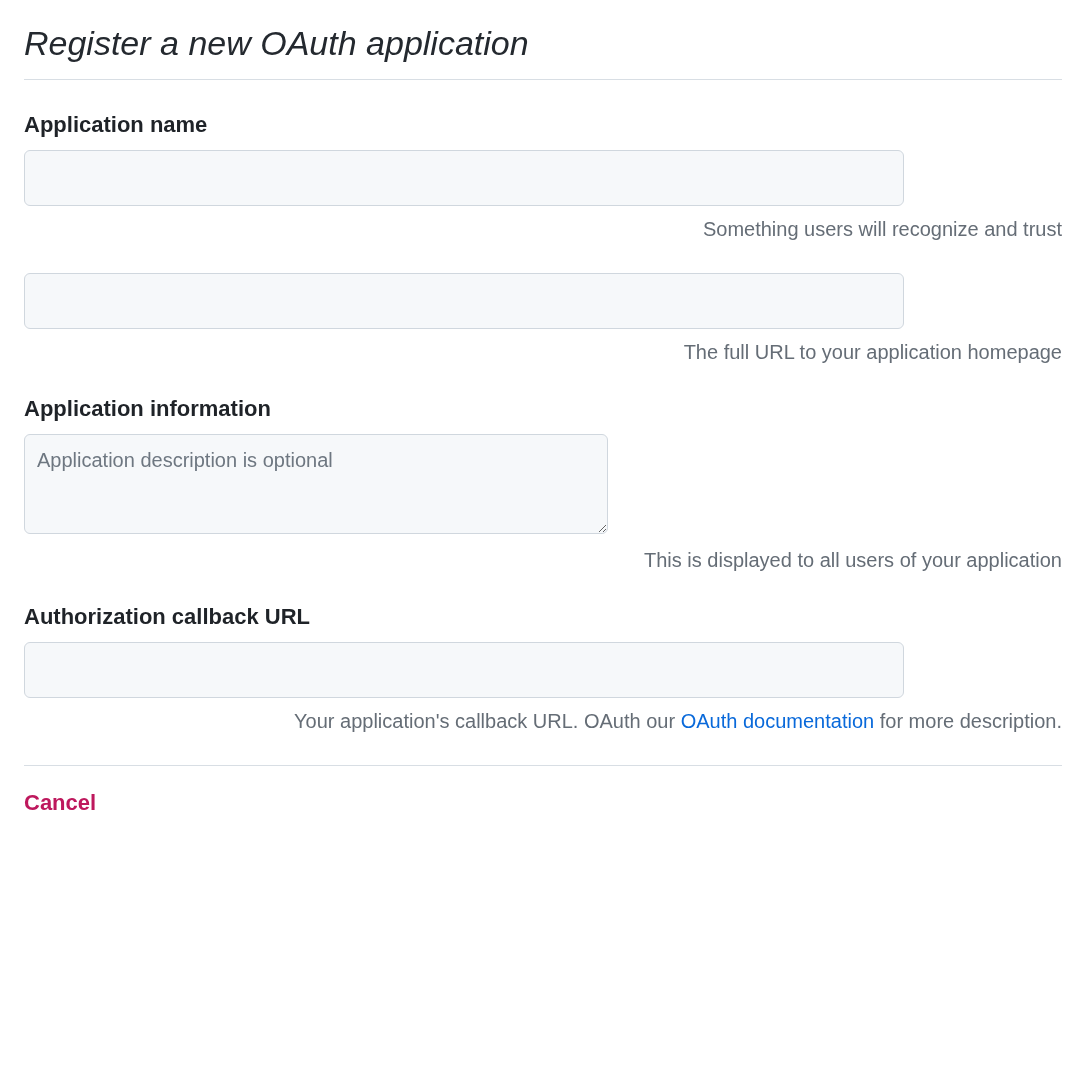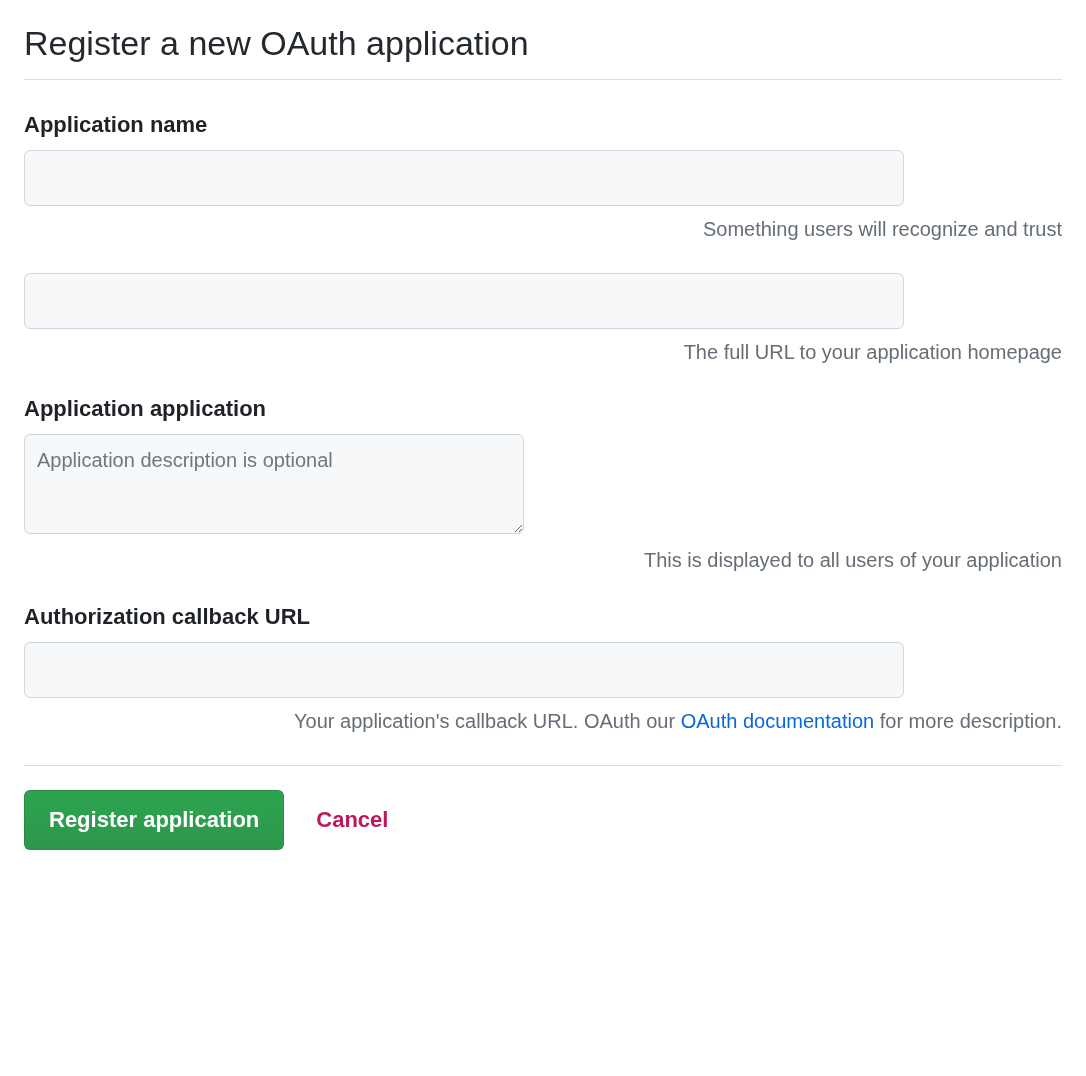--- a/index.html
+++ b/index.html
@@ -15,20 +15,21 @@
       font-size: 14px;
       width: 1086px;
     }
     .page-title {
       font-size: 34px;
       font-weight: 400;
       color: #24292f;
       padding-bottom: 16px;
       border-bottom: 1px solid #d8dee4;
       margin-bottom: 32px;
+      font-style: italic;
     }
     .form-group {
       margin-bottom: 32px;
     }
     .form-label {
       display: block;
       font-size: 22px;
       font-weight: 600;
       color: #1f2328;
       margin-bottom: 12px;
@@ -40,21 +41,21 @@
       font-size: 20px;
       line-height: 22px;
       color: #24292f;
       background-color: #f6f8fa;
       border: 1px solid #d0d7de;
       border-radius: 6px;
       outline: none;
       font-family: inherit;
     }
     textarea.form-control {
-      width: 500px;
+      width: 584px;
       height: 100px;
       resize: both;
       padding: 14px 12px;
     }
     textarea.form-control::placeholder {
       color: #6e7781;
     }
     .note {
       margin-top: 12px;
       font-size: 20px;
@@ -108,29 +109,28 @@
   <input type="text" class="form-control" value="" style="">
   <p class="note">Something users will recognize and trust</p>
 </div>
 
 <div class="form-group">
   <input type="text" class="form-control" value="" style="">
   <p class="note">The full URL to your application homepage</p>
 </div>
 
 <div class="form-group">
-  <label class="form-label">Application application</label>
+  <label class="form-label">Application information</label>
   <textarea class="form-control" placeholder="Application description is optional" style=""></textarea>
   <p class="note">This is displayed to all users of your application</p>
 </div>
 
 <div class="form-group">
   <label class="form-label">Authorization callback URL</label>
   <input type="text" class="form-control" value="" style="">
   <p class="note"><span>Your application's callback URL. OAuth our </span><a href="#">OAuth documentation</a><span> for more description.</span></p>
 </div>
 
 <hr class="footer-divider">
 
 <div class="actions">
-  <button class="btn-primary">Register application</button>
   <a class="cancel-link">Cancel</a>
 </div>
 
 </body></html>

